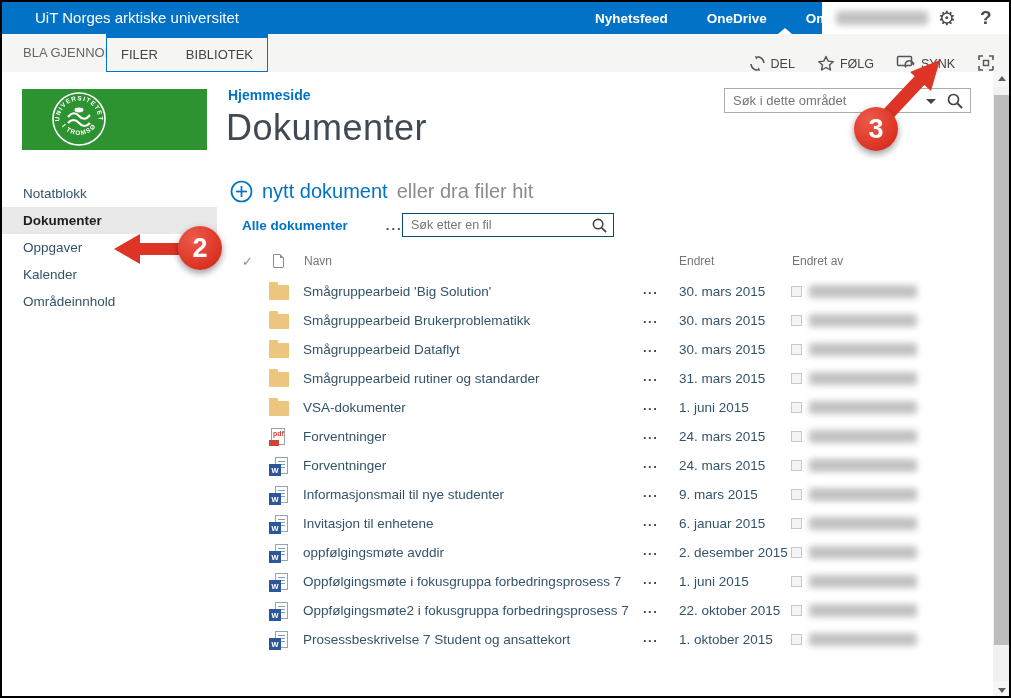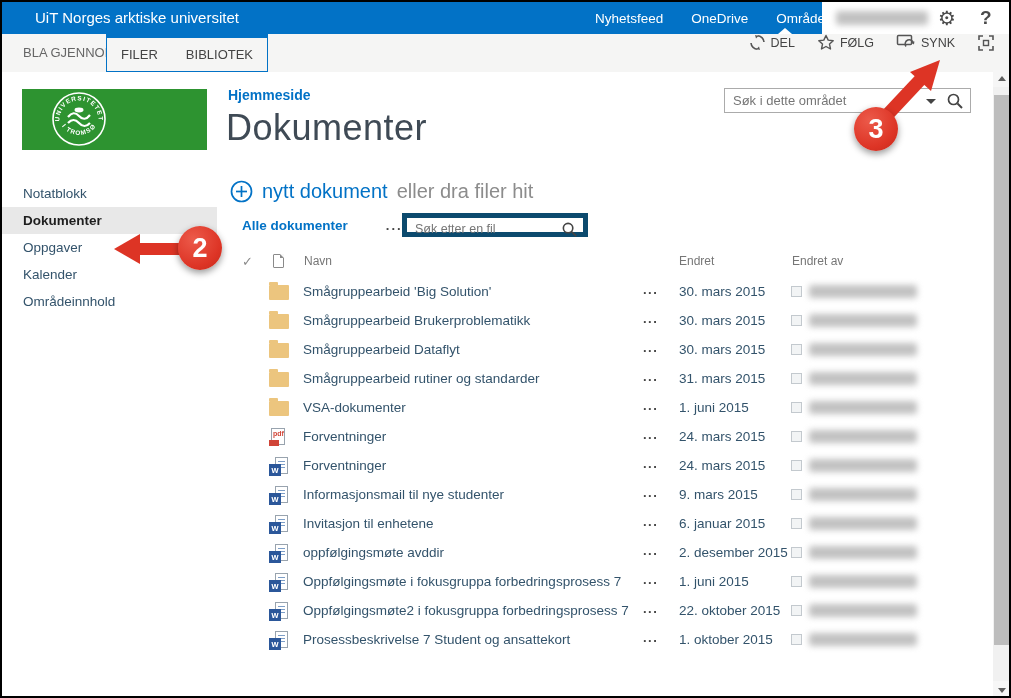--- a/index.html
+++ b/index.html
@@ -3,37 +3,37 @@
 <meta charset="utf-8">
 <style>
   * { margin:0; padding:0; box-sizing:border-box; }
   body { background:#888; font-family:"Liberation Sans","DejaVu Sans",sans-serif; }
   #screen{ position:relative; width:1011px; height:698px; background:#fff;
            border:2px solid #000; overflow:hidden; margin:0 auto; }
 
   
   .suitebar{ position:absolute; left:0; top:0; width:820px; height:32px; background:#0272c6; }
   .brand{ position:absolute; left:33px; top:0; line-height:32px; color:#fff; font-size:15px; }
-  .suite-links{ position:absolute; left:593px; top:0; height:32px; display:flex; gap:28px; align-items:center; }
+  .suite-links{ position:absolute; left:593px; top:0; height:32px; display:flex; gap:39px; align-items:center;font-weight:bold; }
   .suite-link{ color:#fff; font-size:13.5px; cursor:pointer; white-space:nowrap; }
   .notch{ position:absolute; left:776px; top:26px; width:0; height:0;
           border-left:7px solid transparent; border-right:7px solid transparent; border-bottom:6px solid #fff; }
   .suite-right{ position:absolute; left:820px; top:0; width:189px; height:32px; background:#fff; }
   .blur-bar{ background:#8f8f8f; filter:blur(3px); opacity:.55; border-radius:3px; }
   .account-blur{ position:absolute; left:14px; top:9px; width:92px; height:14px; }
   .gear{ position:absolute; left:116px; top:4px; font-size:20px; color:#4a4a4a; cursor:pointer; }
   .help{ position:absolute; left:158px; top:5px; font-size:19px; font-weight:bold; color:#4a4a4a; cursor:pointer; }
 
   
   .ribbon{ position:absolute; left:0; top:32px; width:1011px; height:38px; background:#f5f5f4; }
   .tab-browse{ position:absolute; left:21px; top:0; line-height:38px; font-size:13px; color:#666; cursor:pointer; }
   .tab-group{ position:absolute; left:104px; top:0; height:38px; border:1px solid #0272c6; border-top:4px solid #0272c6;
               display:flex; align-items:center; padding:0 14px; gap:28px; background:#f5f5f4; }
   .tab{ font-size:13px; color:#444; cursor:pointer; }
-  .ribbon-actions{ position:absolute; right:18px; top:0; height:38px; display:flex; align-items:flex-start; gap:22px; }
+  .ribbon-actions{ position:absolute; right:18px; top:0; height:38px; display:flex; align-items:flex-end; gap:22px; }
   .r-action{ display:flex; align-items:center; gap:5px; font-size:12.5px; color:#444; cursor:pointer; }
   .r-action svg{ display:block; }
 
   
   .scrollbar{ position:absolute; left:991px; top:68px; width:18px; height:628px; background:#f1f1f1; }
   .sb-btn{ position:absolute; left:0; width:18px; height:17px; background:#f6f6f6; cursor:pointer; }
   .sb-up{ top:0; } .sb-down{ bottom:0; }
   .sb-up::after{ content:""; position:absolute; left:5px; top:6px;
      border-left:4px solid transparent; border-right:4px solid transparent; border-bottom:5px solid #5f5f5f; }
   .sb-down::after{ content:""; position:absolute; left:5px; top:7px;
@@ -63,21 +63,21 @@
 
   
   .newdoc{ position:absolute; left:228px; top:178px; display:flex; align-items:flex-start; gap:9px; }
   .newdoc svg{ display:block; }
   .newdoc .nd-link{ font-size:20px; color:#0272c6; cursor:pointer; }
   .newdoc .nd-rest{ font-size:20px; color:#8c8c8c; }
 
   .viewbar{ position:absolute; left:240px; top:210px; height:26px; display:flex; align-items:center; }
   .view-tab{ font-size:13.5px; font-weight:bold; color:#0272c6; cursor:pointer; }
   .view-ellipsis{ margin-left:38px; font-size:13px; font-weight:bold; color:#444; letter-spacing:2px; cursor:pointer; }
-  .file-search{ position:absolute; left:400px; top:211px; width:186px; height:24px; border:5px solid #0c4a6e; background:#fff; }
+  .file-search{ position:absolute; left:400px; top:211px; width:212px; height:24px; border:1px solid #0c4a6e; background:#fff; }
   .file-search input{ position:absolute; left:8px; top:0; width:145px; height:22px; border:none; outline:none;
       font-size:12.5px; color:#444; font-family:inherit; background:transparent; }
   .file-search input::placeholder{ color:#767676; }
   .fs-mag{ position:absolute; right:5px; top:3px; cursor:pointer; }
 
   
   .thead{ position:absolute; left:0; top:250px; width:990px; height:22px; font-size:12px; color:#767676; }
   .th-check{ position:absolute; left:240px; top:2px; font-size:13px; color:#8a8a8a; cursor:pointer; }
   .th-doc{ position:absolute; left:271px; top:2px; width:11px; height:14px; border:1px solid #8a8a8a; border-radius:1px;
            background:#fff; cursor:pointer; }

